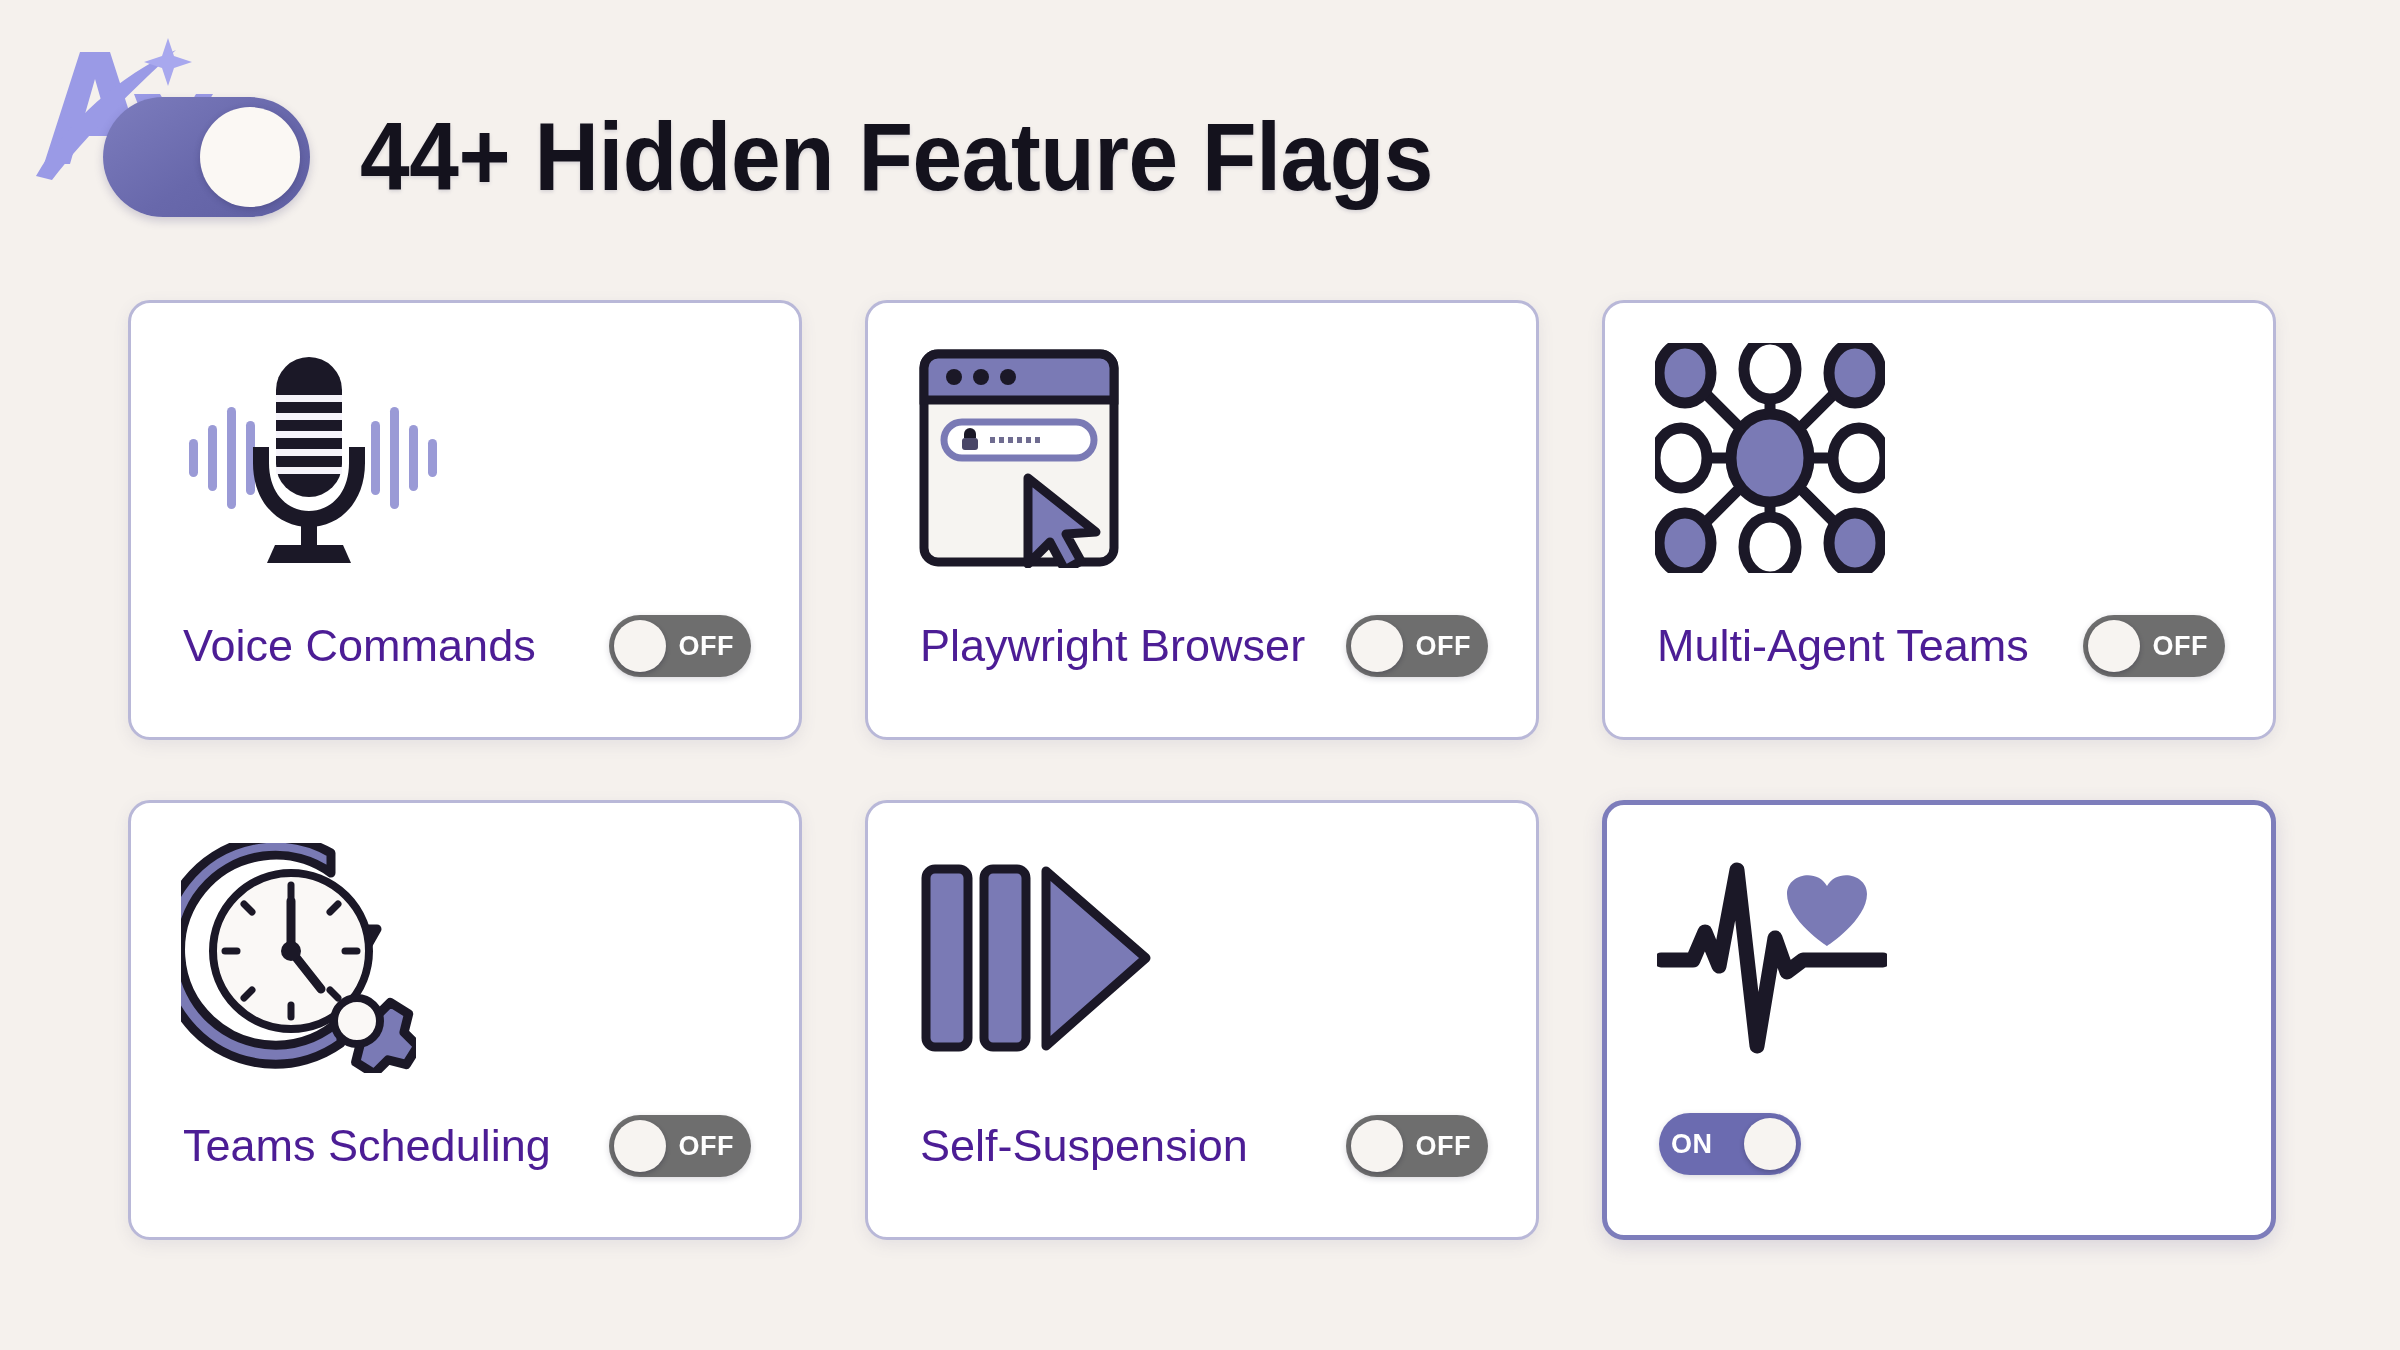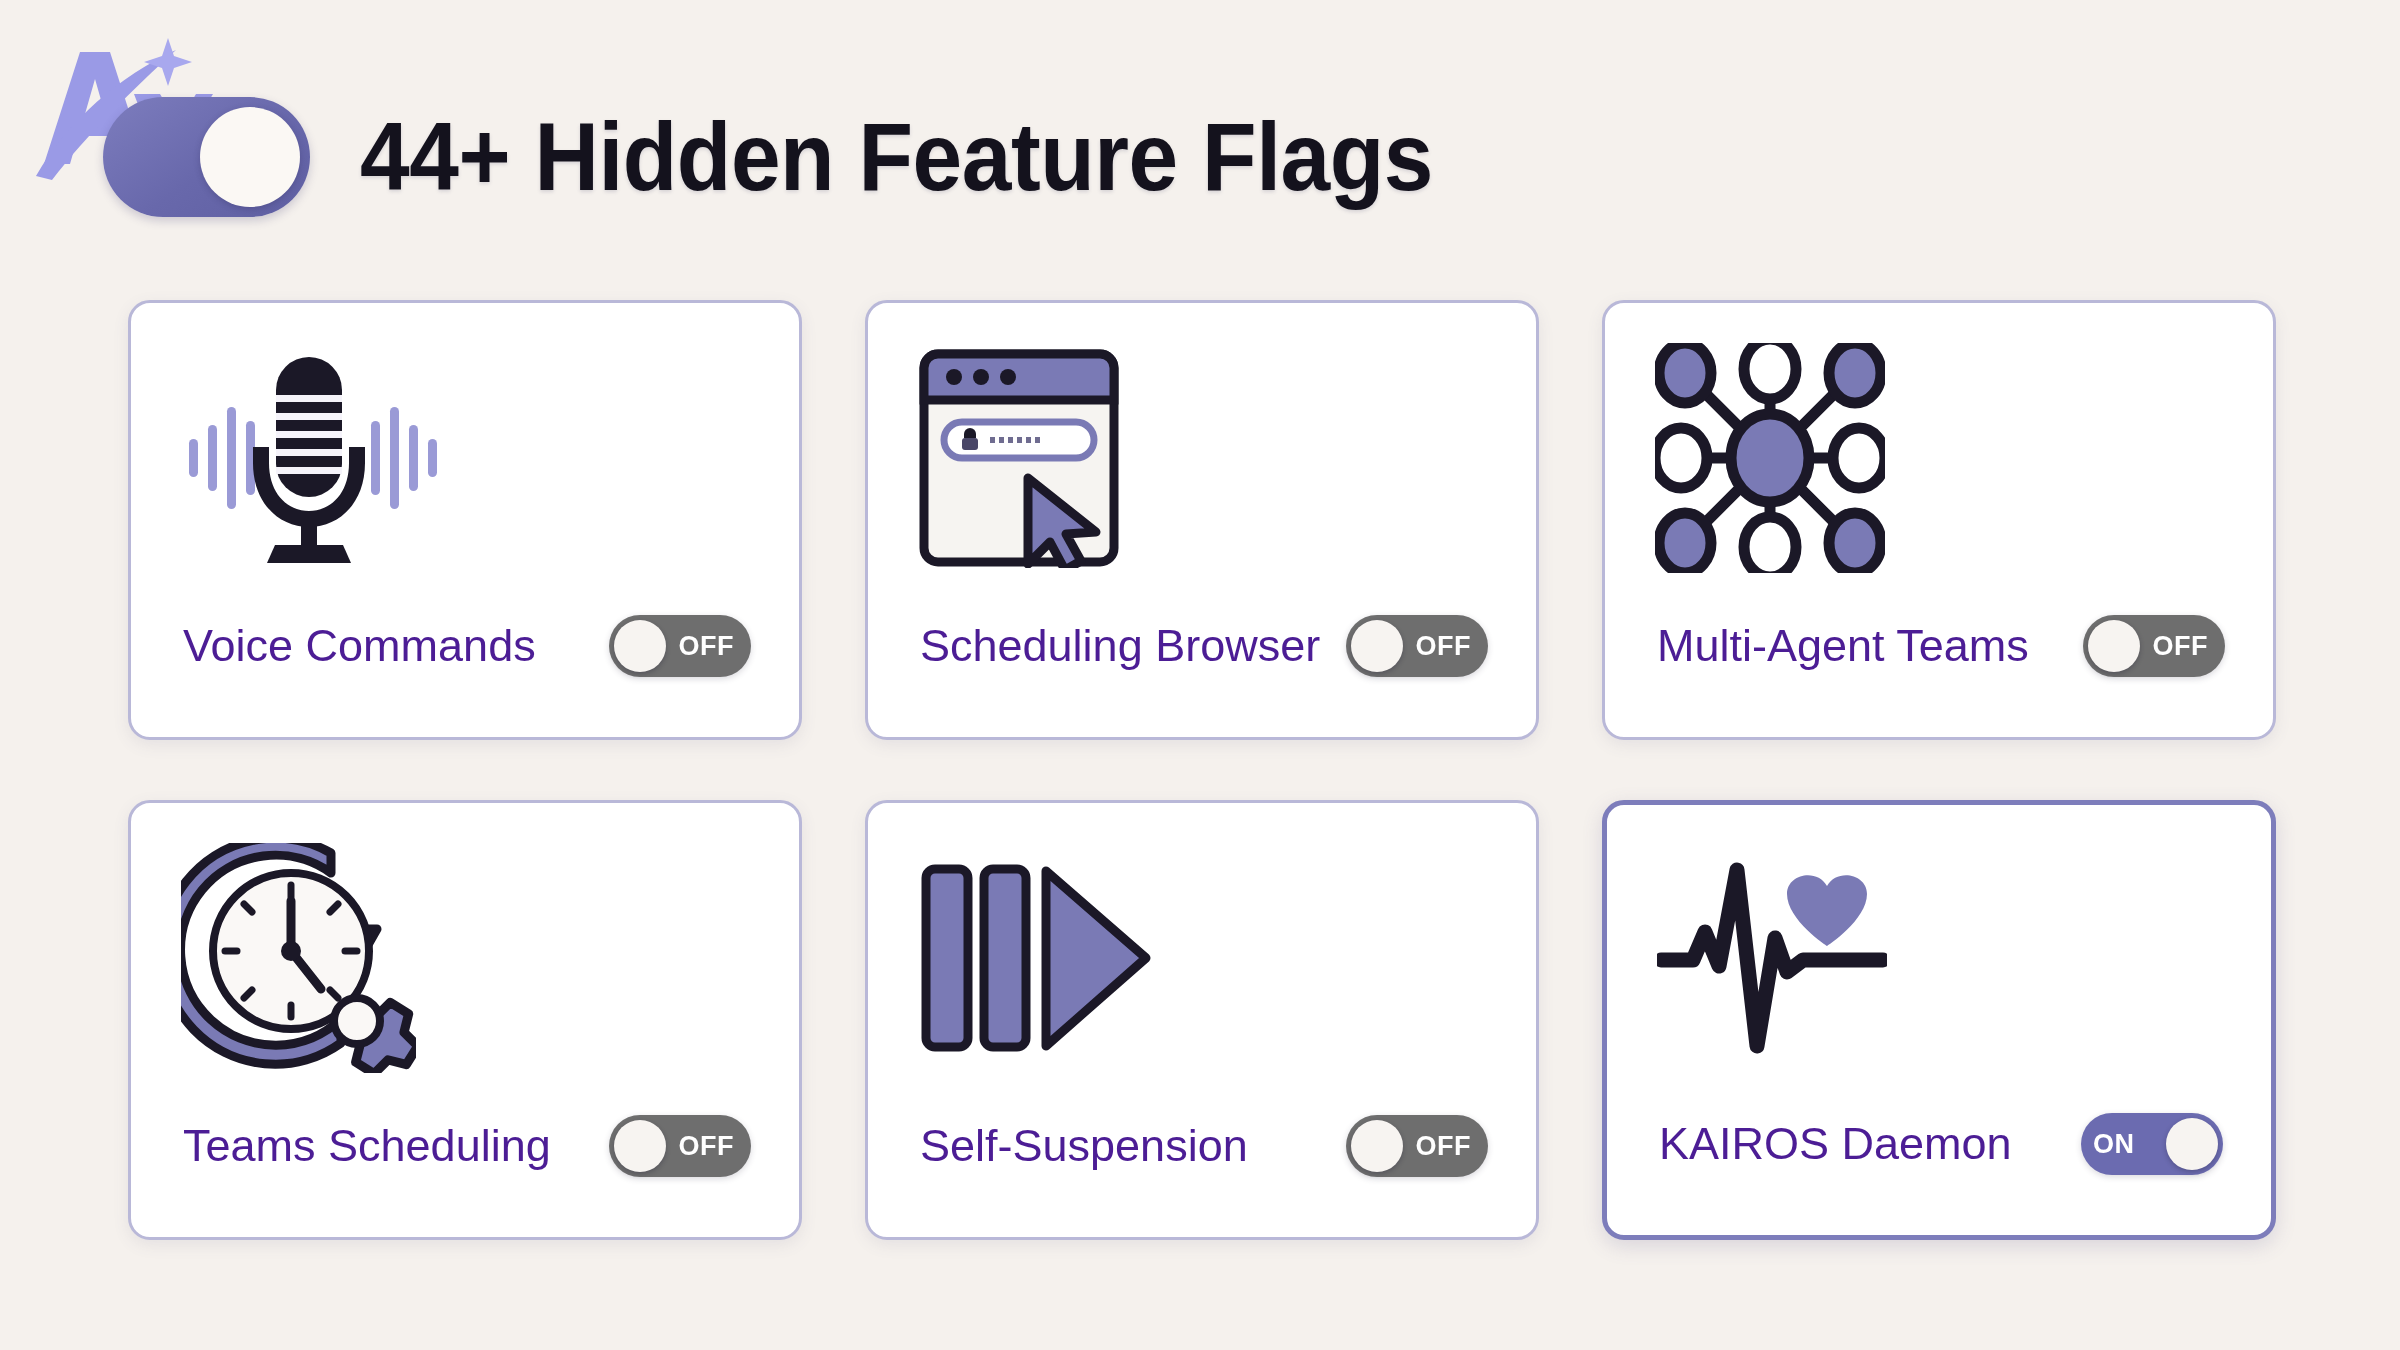--- a/index.html
+++ b/index.html
@@ -254,21 +254,21 @@
           <rect x="81" y="89" width="5" height="6"></rect>
           <rect x="90" y="89" width="5" height="6"></rect>
           <rect x="99" y="89" width="5" height="6"></rect>
           <rect x="108" y="89" width="5" height="6"></rect>
           <rect x="117" y="89" width="5" height="6"></rect>
         </g>
         <path d="M110 130 L110 216 L132 194 L147 222 L163 213 L148 186 L178 184 Z" fill="#7a7ab5" stroke="#1b1827" stroke-width="9" stroke-linejoin="round"></path>
       </svg>
     </div>
     <div class="card-footer">
-      <span class="card-label">Scheduling Browser</span>
+      <span class="card-label">Playwright Browser</span>
       <div class="toggle off">
         <span class="knob"></span>
         <span class="state-text">OFF</span>
       </div>
     </div>
   </div>
 
   <div class="feature-card">
     <div class="card-icon">
       <svg width="230" height="230" viewBox="0 0 230 230">
@@ -358,21 +358,20 @@
 
   <div class="feature-card active">
     <div class="card-icon">
       <svg width="230" height="200" viewBox="0 0 230 200">
         <path d="M130 34 C130 14 160 8 170 26 C180 8 210 14 210 34
                  C210 60 170 86 170 86 C170 86 130 60 130 34 Z" fill="#7a7ab5"></path>
         <path d="M4 100 L36 100 L48 72 L62 106 L80 10 L100 186 L118 78 L130 112 L146 100 L226 100" fill="none" stroke="#1b1827" stroke-width="15" stroke-linejoin="round" stroke-linecap="round"></path>
       </svg>
     </div>
     <div class="card-footer">
-      <span class="card-label">KAIROS Daemon</span>
       <div class="toggle on">
         <span class="knob"></span>
         <span class="state-text">ON</span>
       </div>
     </div>
   </div>
 
 </div>
 
 </body></html>

